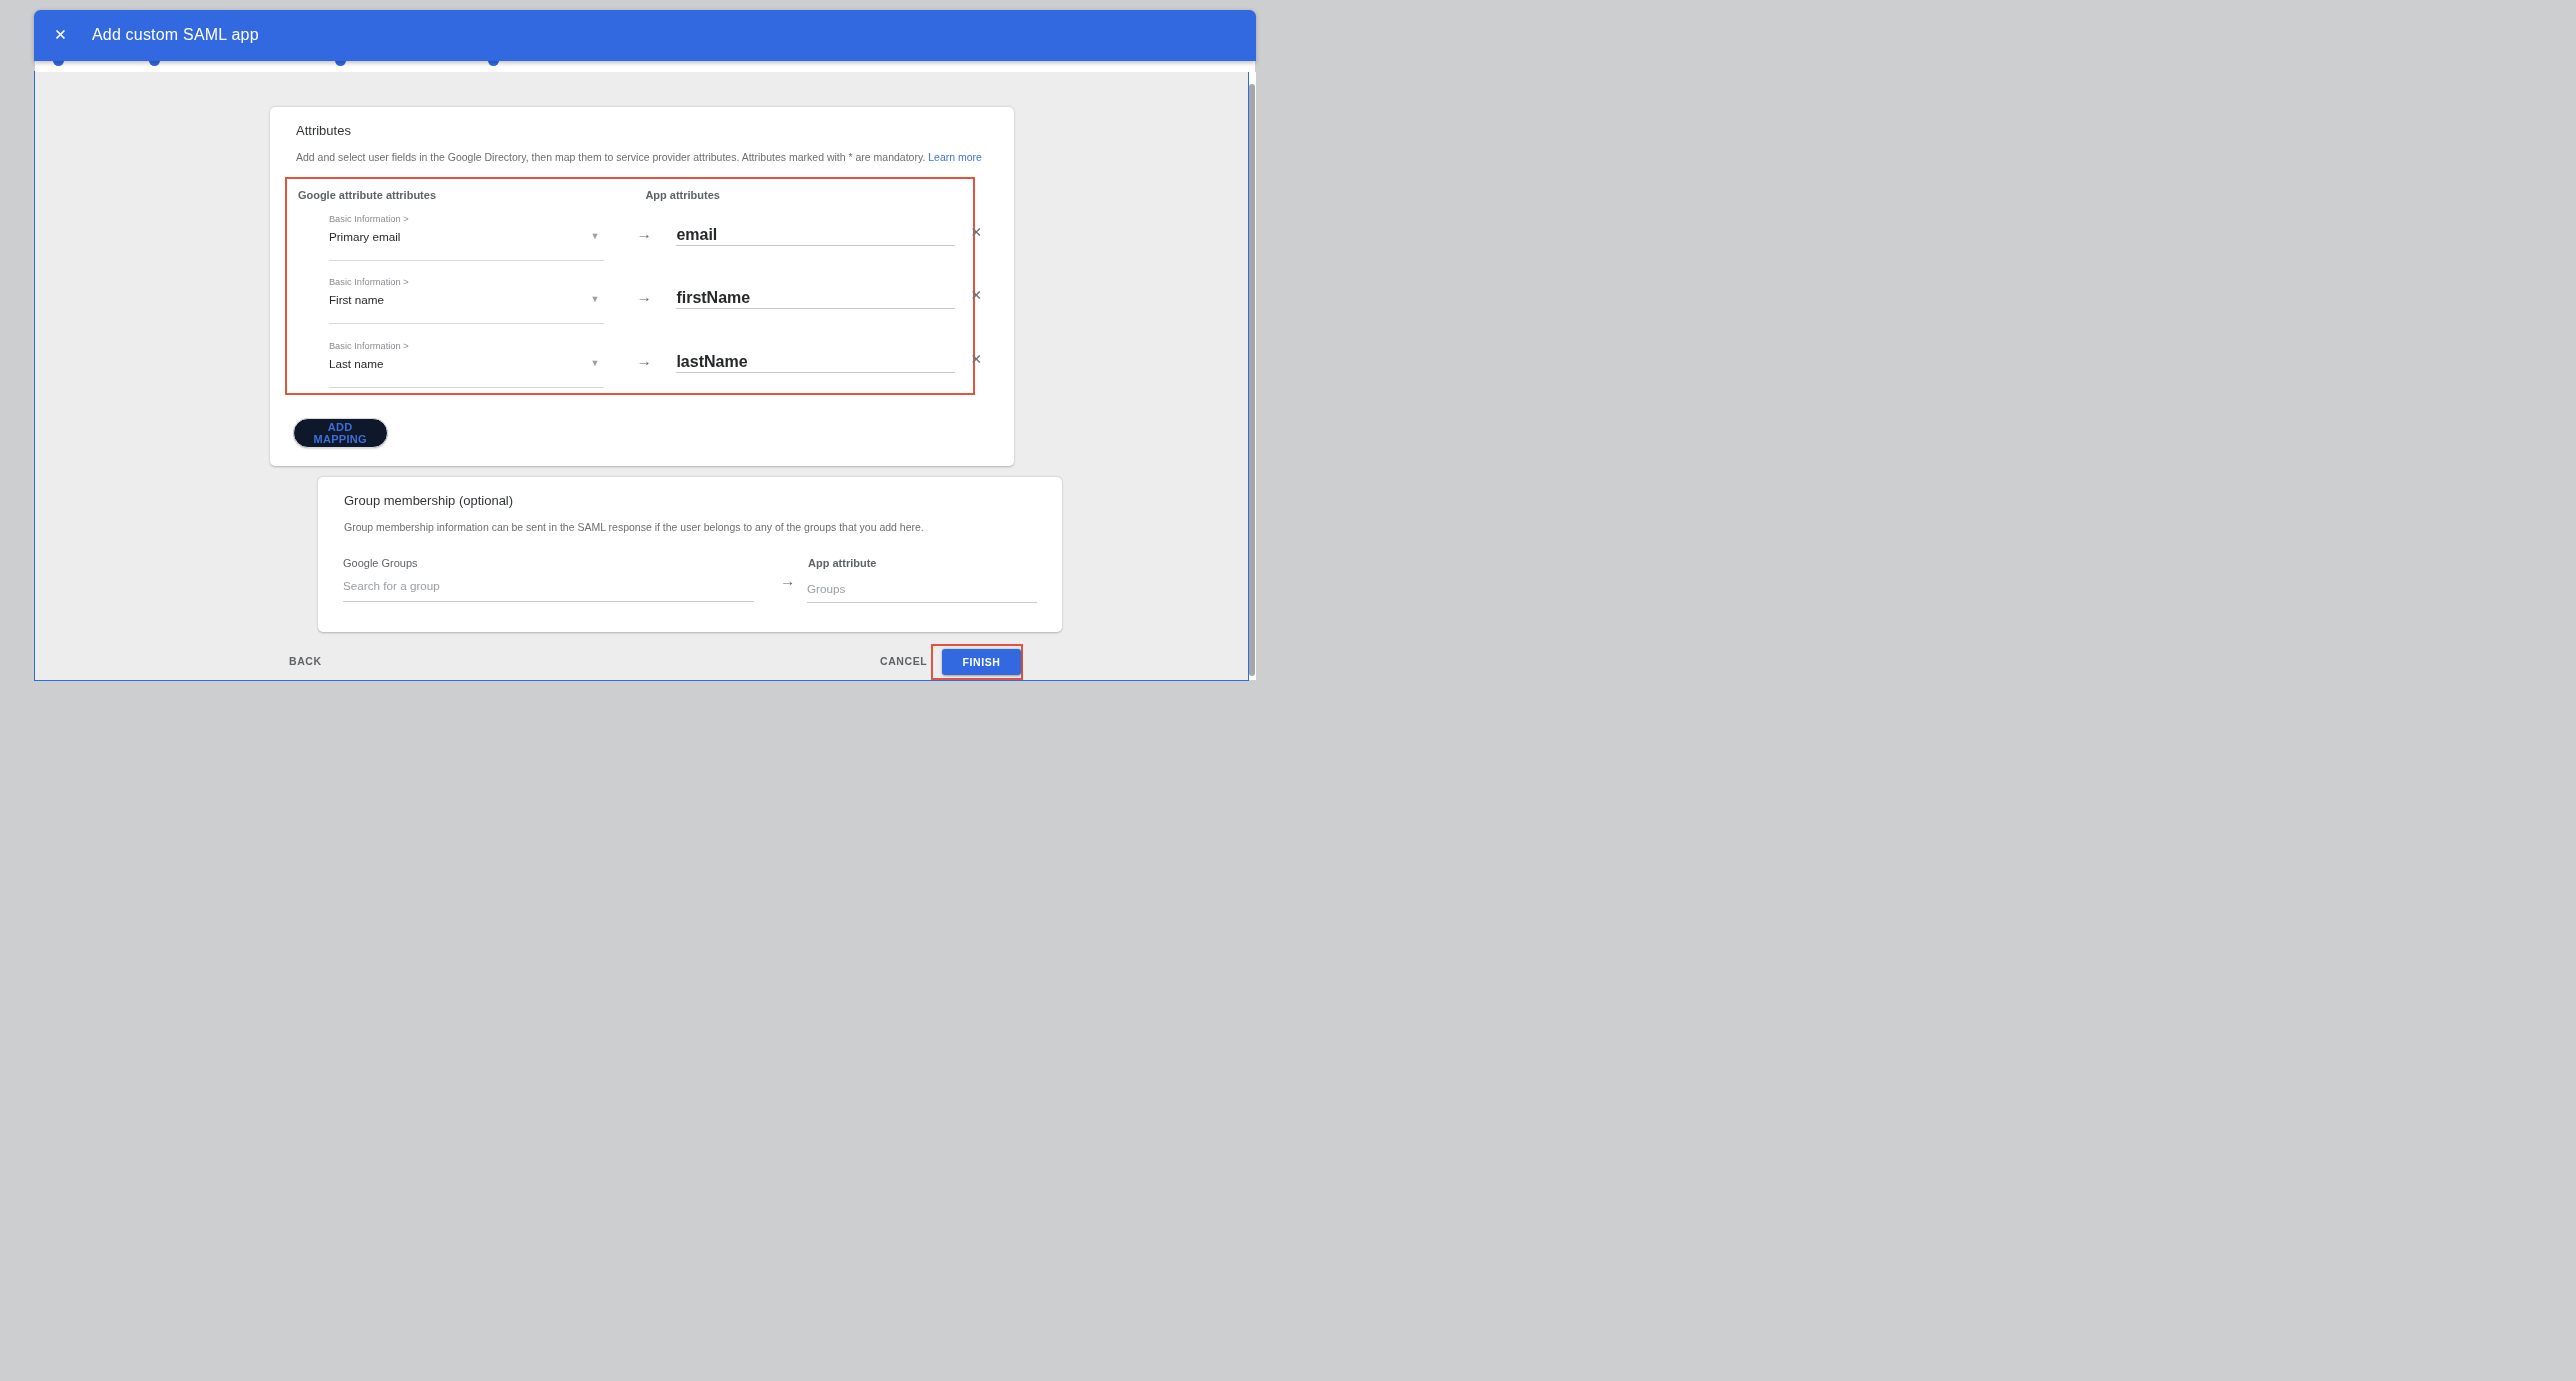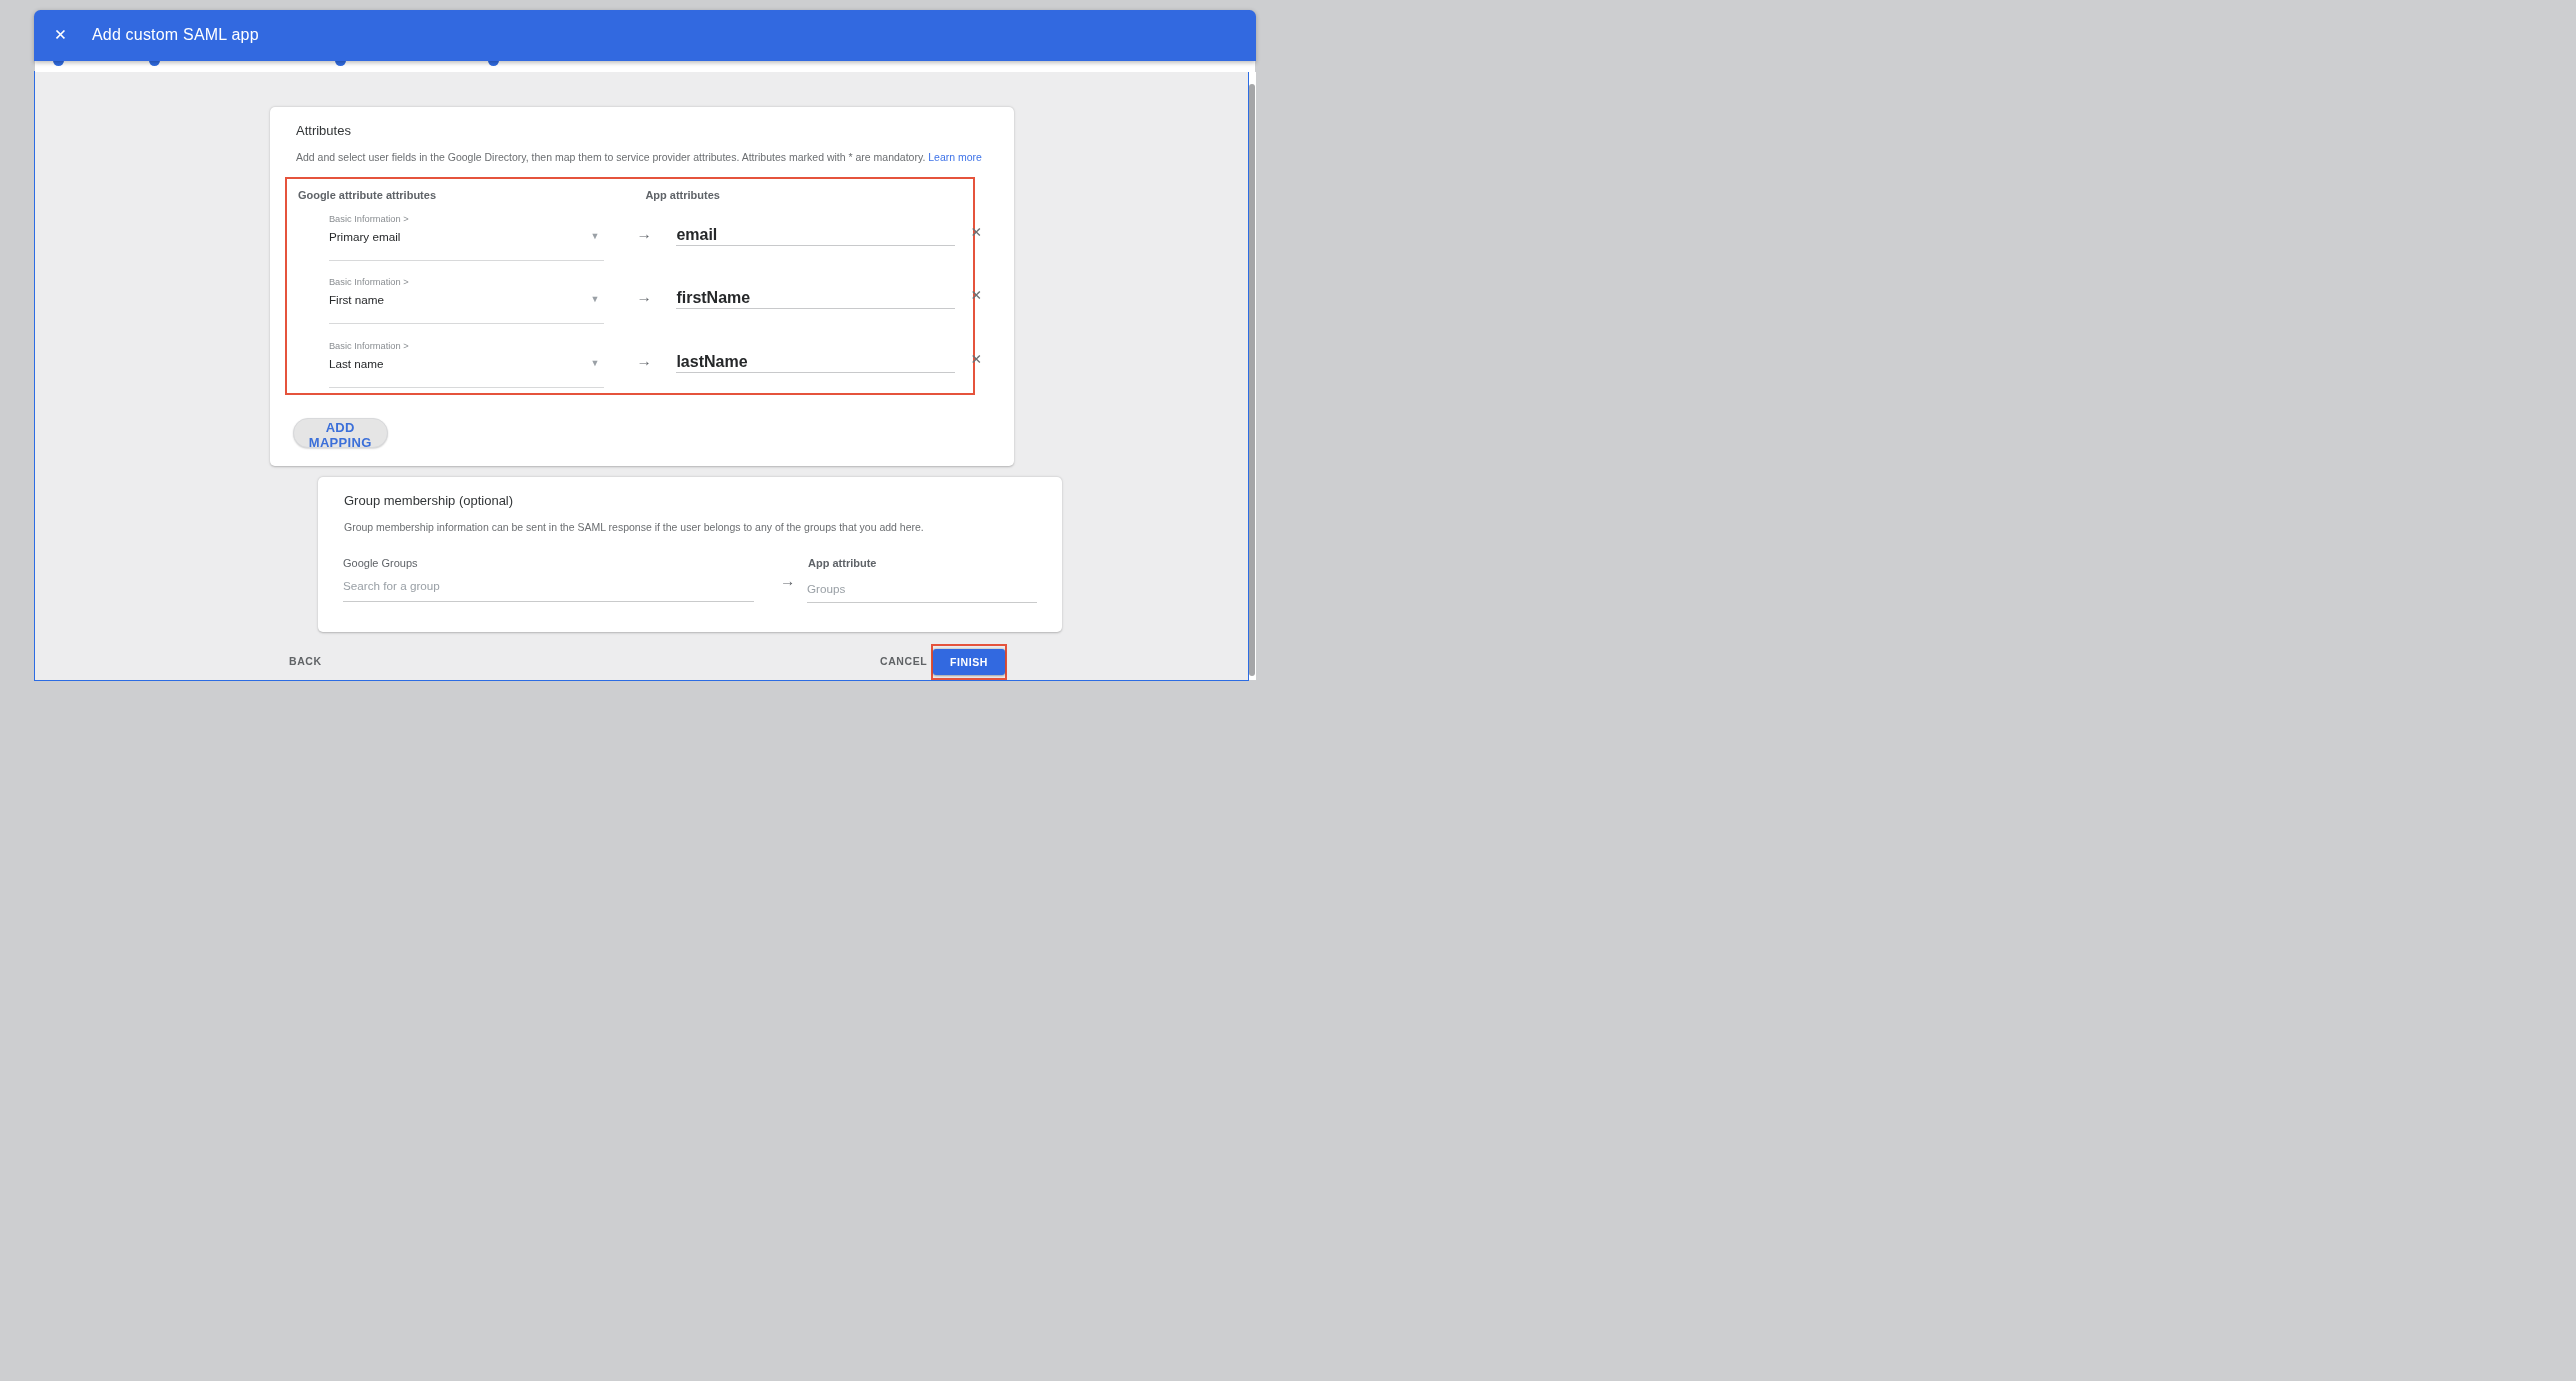--- a/index.html
+++ b/index.html
@@ -48,41 +48,41 @@
   .sel-value{position:absolute;left:10.5px;top:19.4px;font-size:11.7px;color:#26282a;}
   .caret{position:absolute;left:272px;top:20px;font-size:9px;color:#9aa0a6;}
   .sel-line{position:absolute;left:10.5px;top:49px;width:275px;height:0.8px;background:#d8d9da;}
   .map-arrow{position:absolute;left:318px;top:13.8px;font-size:15.4px;color:#5f6368;}
   .app-input{position:absolute;left:358px;top:14.6px;width:279px;height:19.4px;box-sizing:content-box;
     border:none;outline:none;background:transparent;border-bottom:0.8px solid #c8c9cb;
     font-family:"Liberation Sans",sans-serif;font-size:16px;color:#26282a;padding:0;font-weight:bold;}
   .remove{position:absolute;left:652px;top:13px;font-size:13.8px;color:#6d7073;cursor:pointer;}
 
   .add-mapping{position:absolute;left:22.7px;top:311px;width:95px;height:30px;
-    background:#e5e5e5;border:0.8px solid #d8d9db;border-radius:15px;
+    background:#0f172a;border:0.8px solid #d8d9db;border-radius:15px;
     box-shadow:0 0.8px 1.6px rgba(0,0,0,.18);cursor:pointer;
-    font-family:"Liberation Sans",sans-serif;font-size:13px;font-weight:bold;color:#3b6fd9;letter-spacing:0.3px;}
+    font-family:"Liberation Sans",sans-serif;font-size:11px;font-weight:bold;color:#3b6fd9;letter-spacing:0.3px;}
 
   
   .gg-head{position:absolute;left:25px;top:80px;font-size:11px;font-weight:normal;color:#5f6368;}
   .app-head{position:absolute;left:490px;top:80px;font-size:11px;font-weight:bold;color:#5f6368;}
   .search-input{position:absolute;left:25px;top:99px;width:411px;height:18px;
     border:none;outline:none;background:transparent;border-bottom:0.8px solid #c9cacb;
     font-family:"Liberation Sans",sans-serif;font-size:11.7px;color:#26282a;padding:0 0 6.5px 0;}
   .groups-input{position:absolute;left:489px;top:102px;width:230px;height:18px;
     border:none;outline:none;background:transparent;border-bottom:0.8px solid #c9cacb;
     font-family:"Liberation Sans",sans-serif;font-size:11.7px;color:#26282a;padding:0 0 4.9px 0;}
   .search-input::placeholder,.groups-input::placeholder{color:#9aa0a6;opacity:1;}
   .arrow2{position:absolute;left:462px;top:95px;font-size:15.4px;color:#5f6368;}
 
   
   .text-btn{position:absolute;top:583px;font-size:10.5px;font-weight:bold;color:#606366;
     letter-spacing:0.6px;cursor:pointer;}
   .back{left:254px;} .cancel{left:845px;}
-  .finish-outline{position:absolute;left:896px;top:572px;width:76px;height:36px;box-sizing:border-box;
+  .finish-outline{position:absolute;left:896px;top:572px;width:92px;height:36px;box-sizing:border-box;
     border:2.4px solid #e5533c;display:flex;align-items:center;justify-content:flex-end;}
   .finish-btn{width:79px;height:26px;background:#3269e0;border:none;border-radius:3.2px;
     box-shadow:0 0.8px 2.4px rgba(0,0,0,.35);cursor:pointer;
     font-family:"Liberation Sans",sans-serif;font-size:10.5px;font-weight:bold;color:#fff;letter-spacing:0.6px;}
 </style>
 </head>
 <body>
 
 <div id="page">
 

